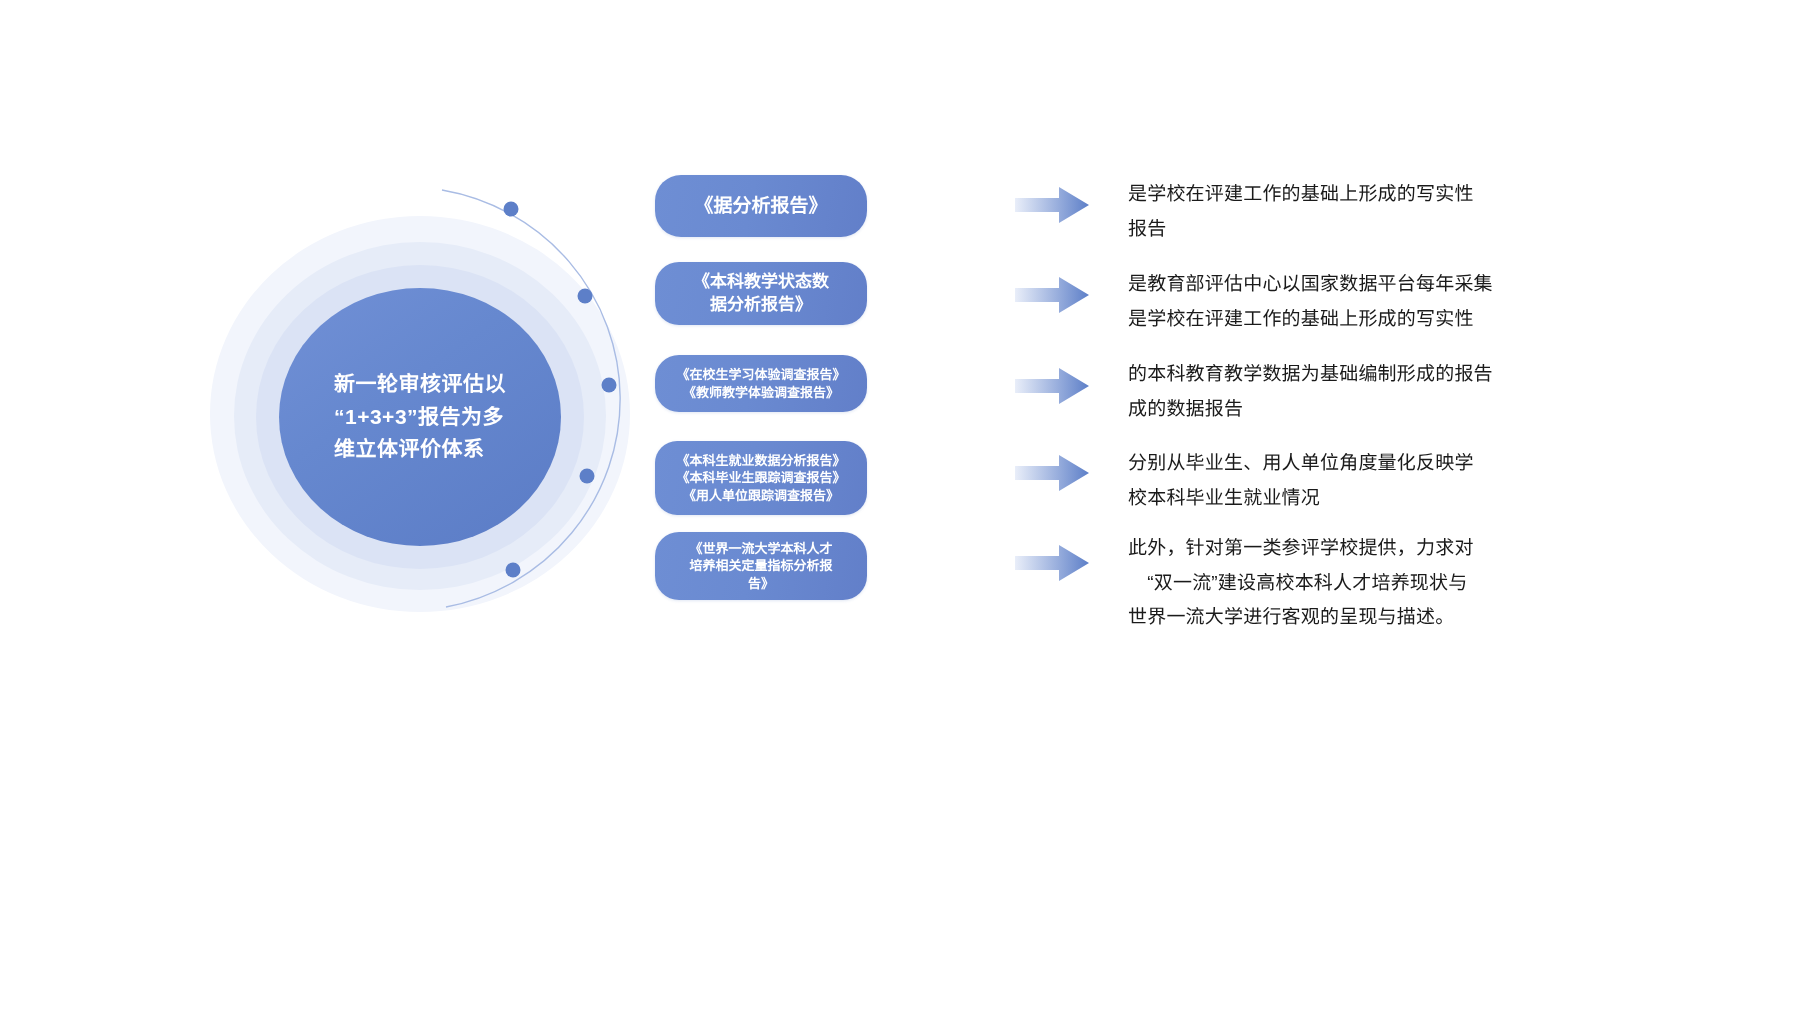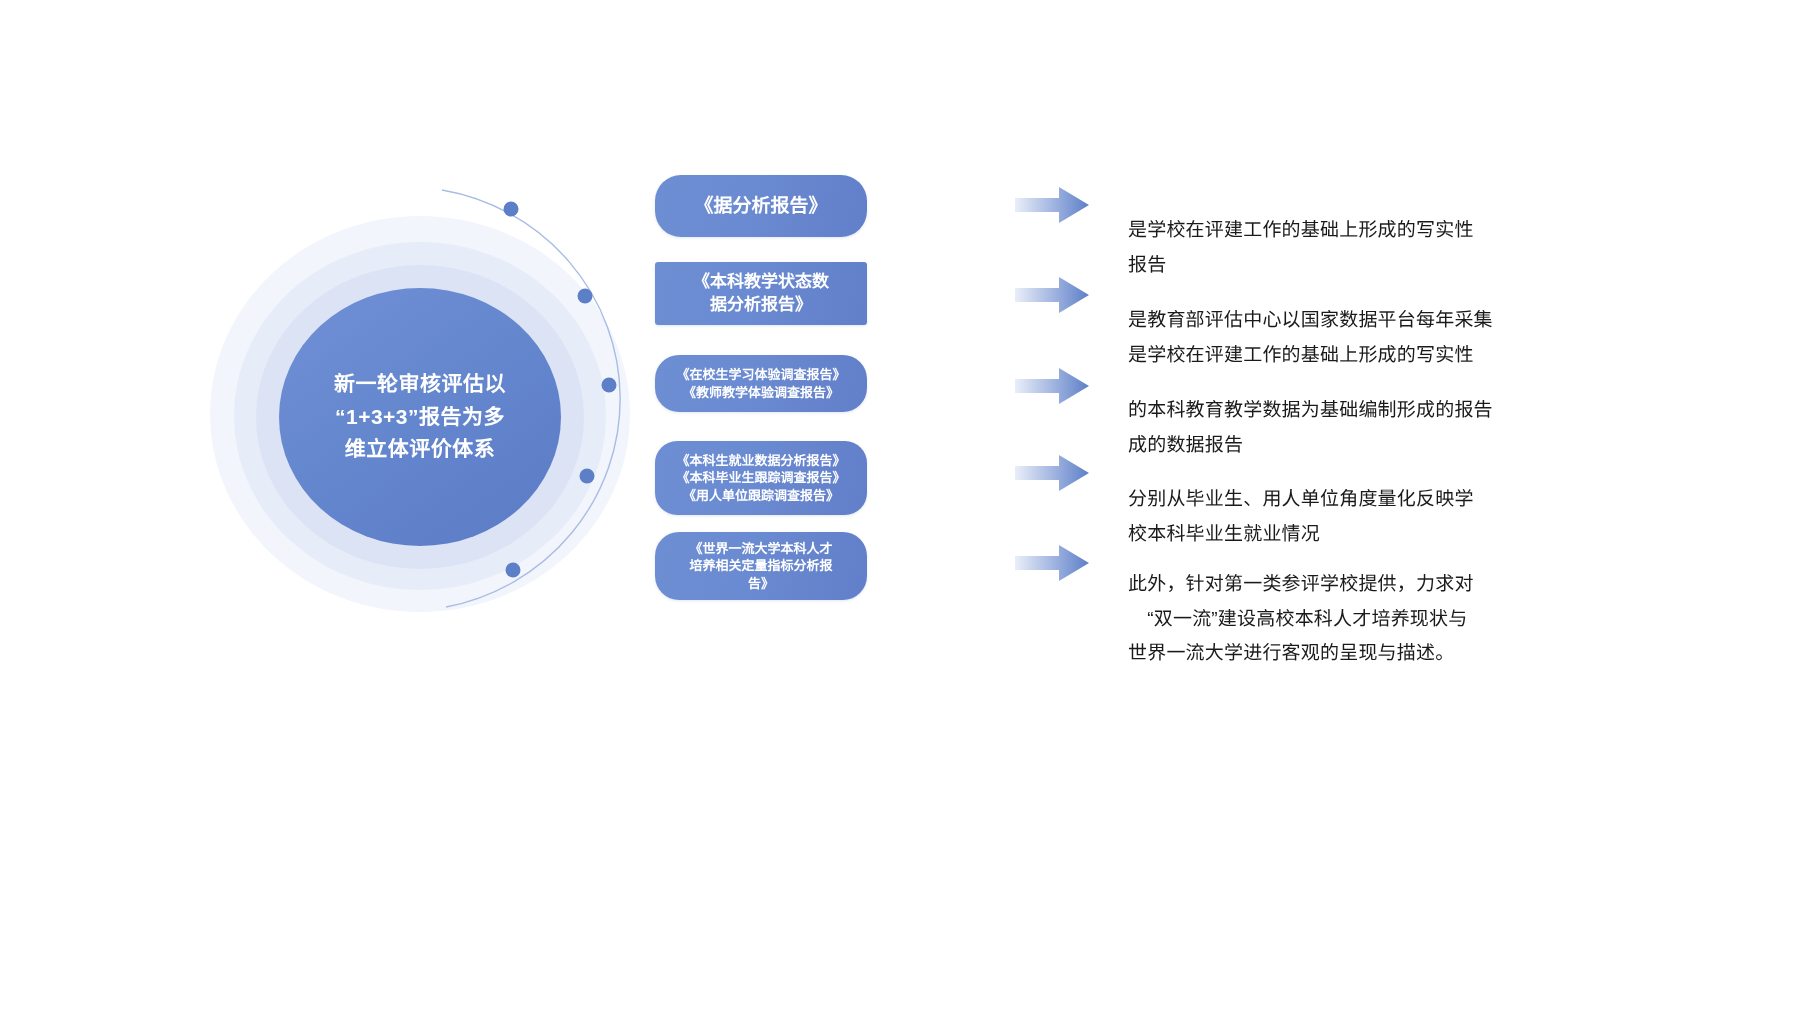--- a/index.html
+++ b/index.html
@@ -74,21 +74,21 @@
     display: flex;
     align-items: center;
     justify-content: center;
   }
 
   .core-text {
     color: #ffffff;
     font-size: 21px;
     font-weight: bold;
     line-height: 1.55;
-    text-align: center;
+    text-align: left;
     letter-spacing: 0.5px;
     white-space: pre-line;
   }
 
   
   .orbit-svg {
     position: absolute;
     left: 0;
     top: 0;
     width: 500px;
@@ -117,21 +117,21 @@
     justify-content: center;
     text-align: center;
     font-weight: bold;
     line-height: 1.35;
     padding: 6px 10px;
     white-space: pre-line;
     box-shadow: 0 1px 3px rgba(90,120,190,0.18);
   }
 
   .badge.b1 { top: 0px;   height: 62px; font-size: 19px; border-radius: 26px; }
-  .badge.b2 { top: 87px;  height: 63px; font-size: 17px; border-radius: 3px; }
+  .badge.b2 { top: 87px;  height: 63px; font-size: 17px; border-radius: 24px; }
   .badge.b3 { top: 180px; height: 57px; font-size: 13px; border-radius: 24px; }
   .badge.b4 { top: 266px; height: 74px; font-size: 13px; border-radius: 22px; }
   .badge.b5 { top: 357px; height: 68px; font-size: 13px; border-radius: 24px; }
 
   
   .arrow {
     position: absolute;
     left: 1015px;
     width: 75px;
     height: 40px;
@@ -145,21 +145,20 @@
   
   .desc {
     position: absolute;
     left: 1128px;
     width: 430px;
     color: #1a1a1a;
     font-size: 19px;
     line-height: 1.82;
     white-space: pre-line;
     letter-spacing: 0.2px;
-    margin-top: 36px;
   }
   .desc.d1 { top: 177px; }
   .desc.d2 { top: 267px; }
   .desc.d3 { top: 357px; }
   .desc.d4 { top: 446px; }
   .desc.d5 { top: 531px; }
   .desc.d5 { text-indent: 0; }
 </style>
 </head>
 <body>

